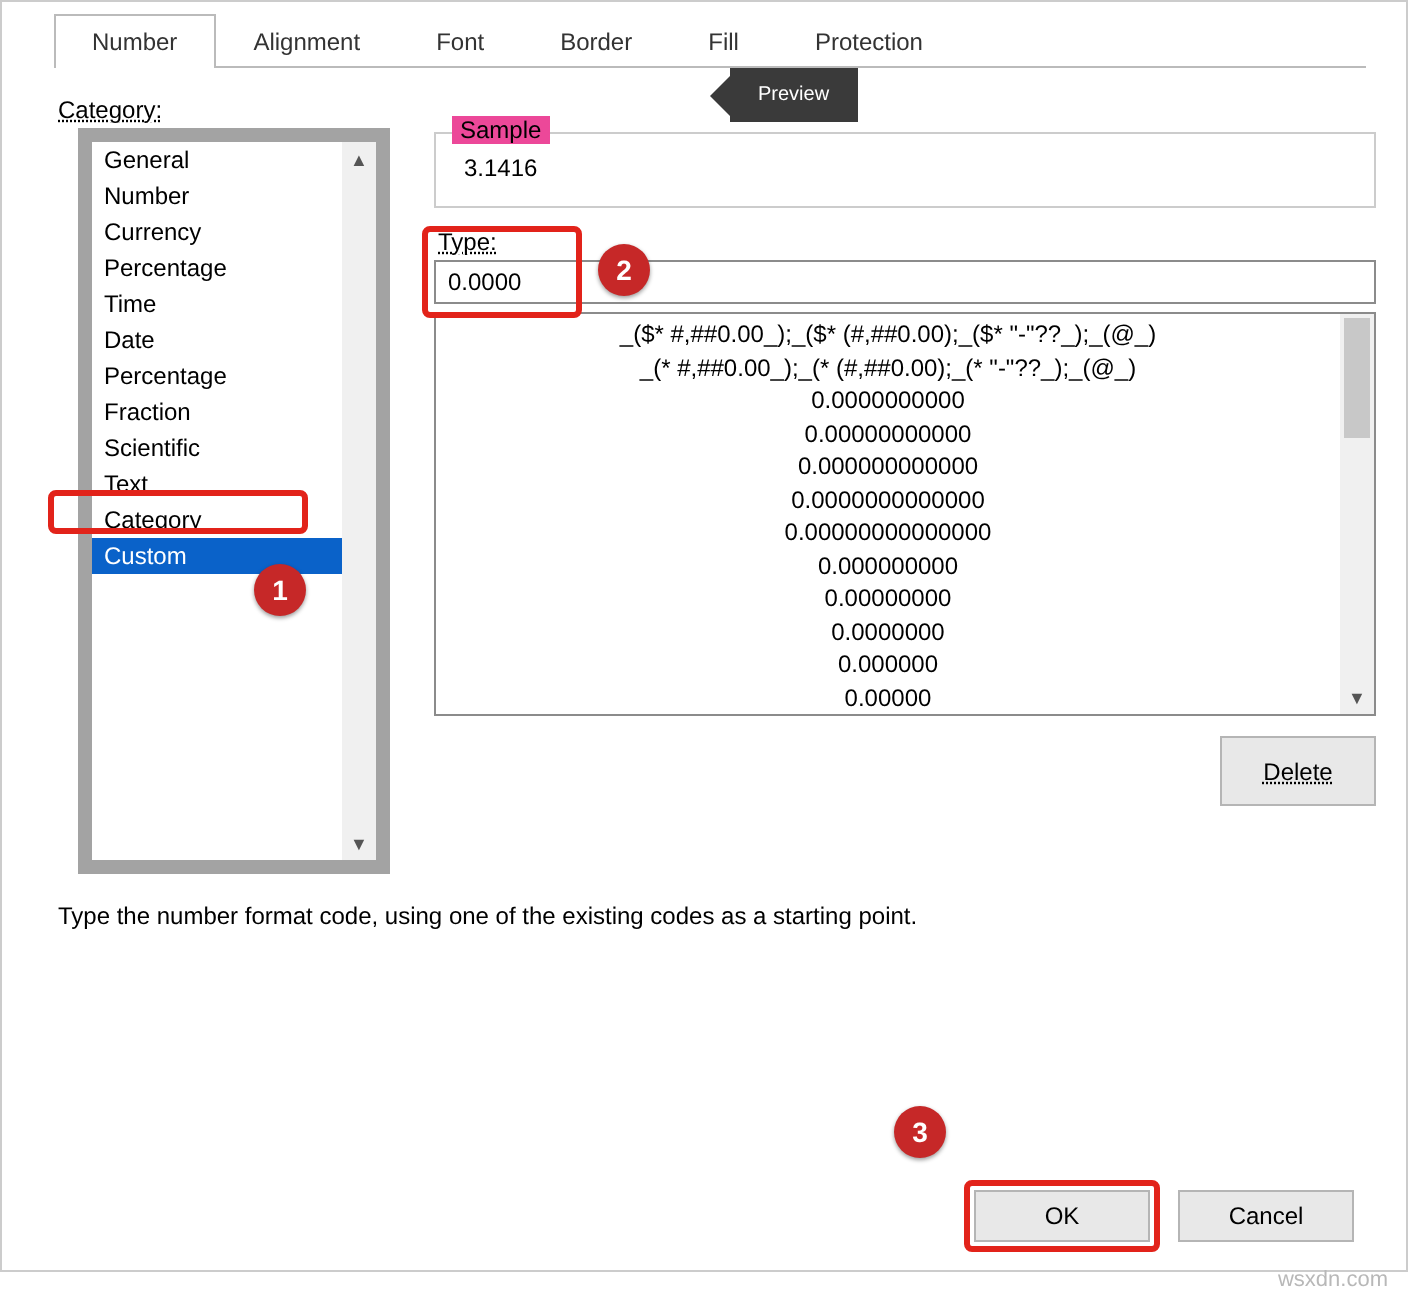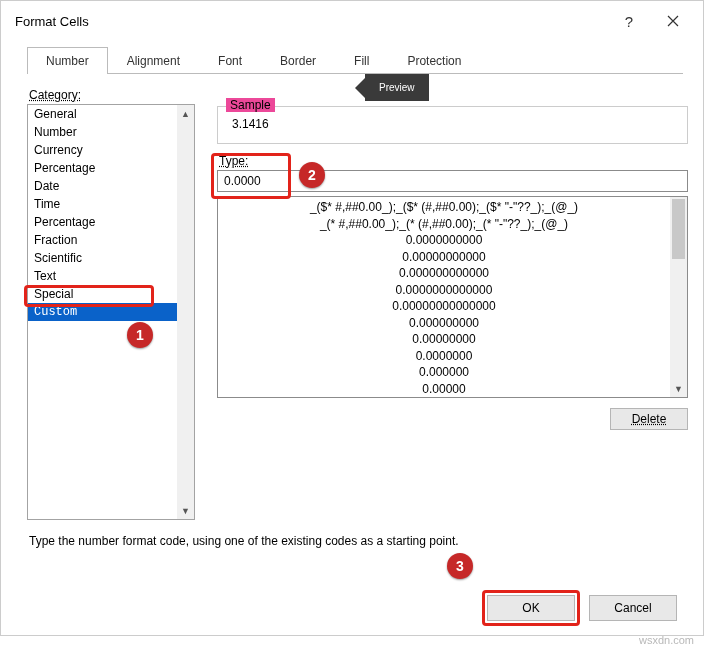--- a/index.html
+++ b/index.html
@@ -53,40 +53,41 @@
     background: #fff;
   }
   .body {
     padding: 10px 15px 6px 26px;
     position: relative;
   }
   .cat-label { margin: 4px 0 2px 2px; text-decoration: underline; text-decoration-style: dotted; }
   .cols { display: flex; gap: 22px; }
   .left { width: 168px; position: relative; }
   .listbox {
-    border: 1px solid #a3a3a3;
-    height: 416px;
+    border: 7px solid #a3a3a3;
+    height: 373px;
     overflow: hidden;
     position: relative;
     background: #fff;
+    margin-left: 12px;
   }
   .list-scroll {
     position: absolute; right: 0; top: 0; bottom: 0; width: 17px;
     background: #f0f0f0;
   }
   .list-scroll .chev {
     position: absolute; left: 0; right: 0; height: 17px;
     display:flex; align-items:center; justify-content:center;
     color:#555; font-size:9px;
   }
   .list-scroll .chev.up { top:0; }
   .list-scroll .chev.down { bottom:0; }
   .list-items { position: absolute; left: 0; right: 17px; top: 0; }
   .li { padding: 1px 6px; font-size: 12px; line-height: 16px; cursor: default; }
-  .li.sel { background: #0a62c9; color: #fff; font-family: Liberation Mono, monospace; }
+  .li.sel { background: #0a62c9; color: #fff; }
   .right { flex: 1; position: relative; }
   .sample-group {
     border: 1px solid #ccc;
     margin-top: 2px;
     padding: 10px 12px 12px 12px;
     position: relative;
   }
   .sample-group .legend {
     position: absolute; top: -9px; left: 8px; background: #ec4899; padding: 0 4px;
   }
@@ -116,21 +117,21 @@
   }
   .fmt-scroll .chev {
     position: absolute; left:0; right:0; height:17px;
     display:flex;align-items:center;justify-content:center;color:#555;font-size:9px;
   }
   .fmt-scroll .chev.down { bottom:0; }
   .fmt-items { position: absolute; left: 0; right: 17px; top: 0; bottom: 0; overflow: hidden; padding: 2px 0; text-align: center; }
   .fi { padding: 0 8px; font-size: 12px; line-height: 16.5px; white-space: nowrap; }
   .delete-row { display: flex; justify-content: flex-end; margin-top: 10px; }
   .btn {
-    min-width: 78px; height: 22px;
+    min-width: 78px; height: 35px;
     border: 1px solid #b5b5b5;
     background: #e8e8e8;
     font-size: 12px;
     display: inline-flex; align-items: center; justify-content: center;
     text-decoration: underline dotted;
     padding: 0 12px;
     cursor: pointer;
   }
   .instruction { margin: 14px 2px 0 2px; }
   .footer {
@@ -166,29 +167,20 @@
   .watermark {
     position: absolute; right: 10px; bottom: 2px;
     font-size: 11px; color: #b8b8b8;
   }
 </style>
 </head>
 <body>
 
 <div class="dialog">
 
-  <div class="titlebar">
-    <div class="title">Format Cells</div>
-    <div class="title-btn">?</div>
-    <div class="title-btn">
-      <svg viewBox="0 0 12 12">
-          <path d="M1 1 L11 11 M11 1 L1 11" fill="none"></path>
-        </svg>
-    </div>
-  </div>
 
   <div class="tabs">
       <div class="tab active">Number</div>
       <div class="tab">Alignment</div>
       <div class="tab">Font</div>
       <div class="tab">Border</div>
       <div class="tab">Fill</div>
       <div class="tab">Protection</div>
     </div>
 
@@ -196,27 +188,27 @@
     <div class="cat-label">Category:</div>
 
     <div class="cols">
       <div class="left">
         <div class="listbox">
           <div class="list-items">
               <div class="li">General</div>
               <div class="li">Number</div>
               <div class="li">Currency</div>
               <div class="li">Percentage</div>
+              <div class="li">Time</div>
               <div class="li">Date</div>
-              <div class="li">Time</div>
               <div class="li">Percentage</div>
               <div class="li">Fraction</div>
               <div class="li">Scientific</div>
               <div class="li">Text</div>
-              <div class="li">Special</div>
+              <div class="li">Category</div>
               <div class="li sel">Custom</div>
             </div>
           <div class="list-scroll">
             <div class="chev up">▲</div>
             <div class="chev down">▼</div>
           </div>
         </div>
         <div class="hl-red" style="left:-3px; top:181px; width:130px; height:22px;"></div>
         <div class="badge" style="left:100px; top:218px;">1</div>
       </div>

